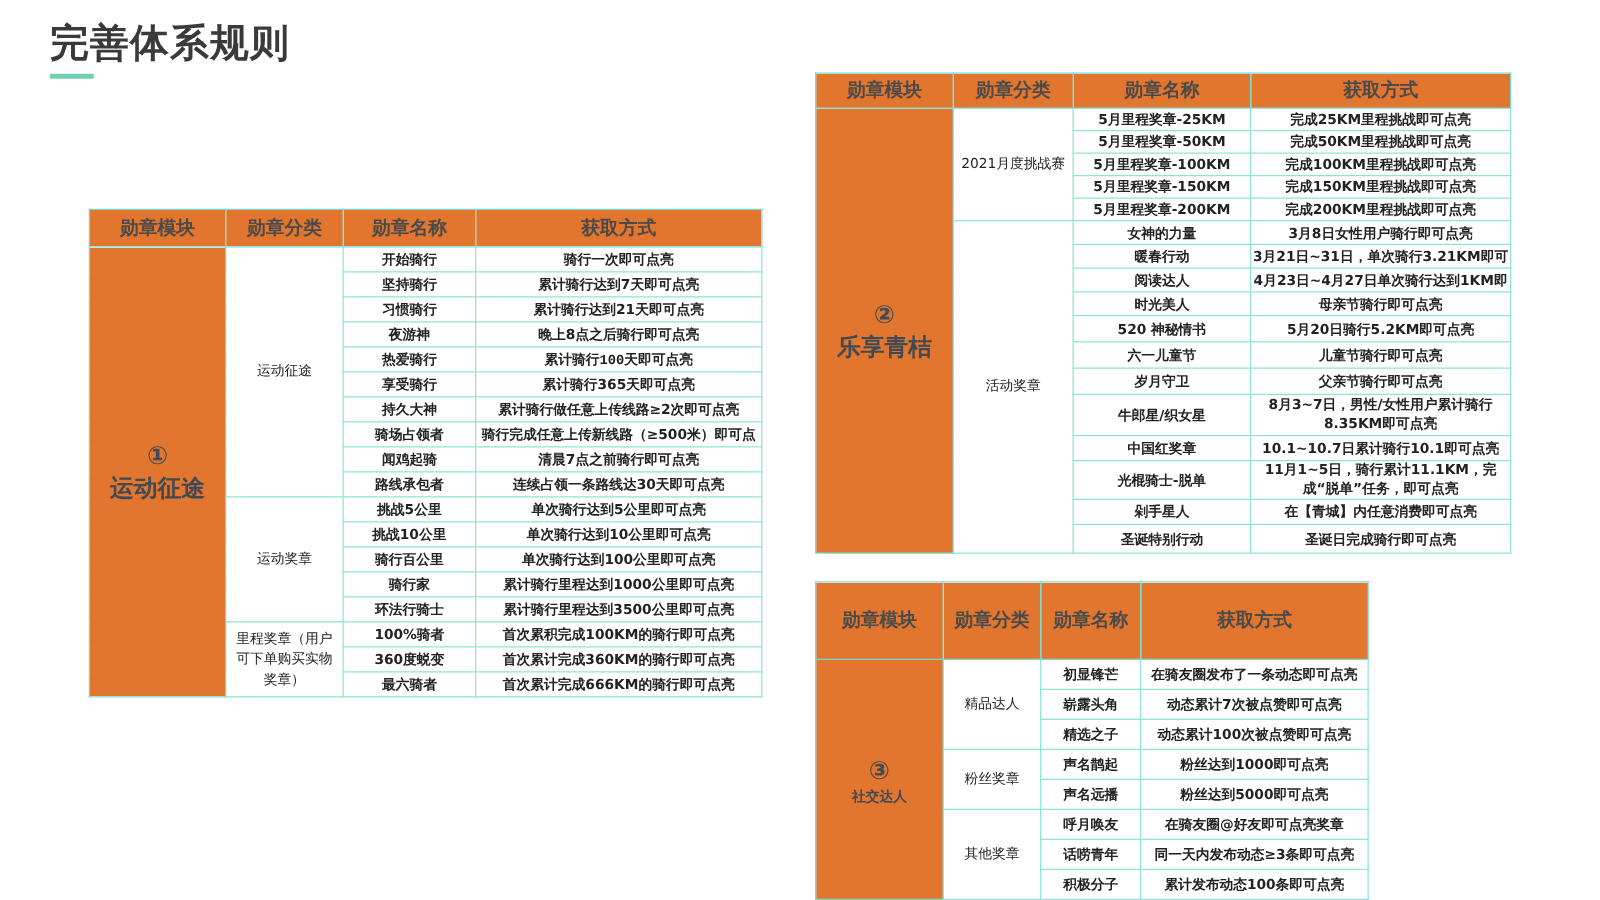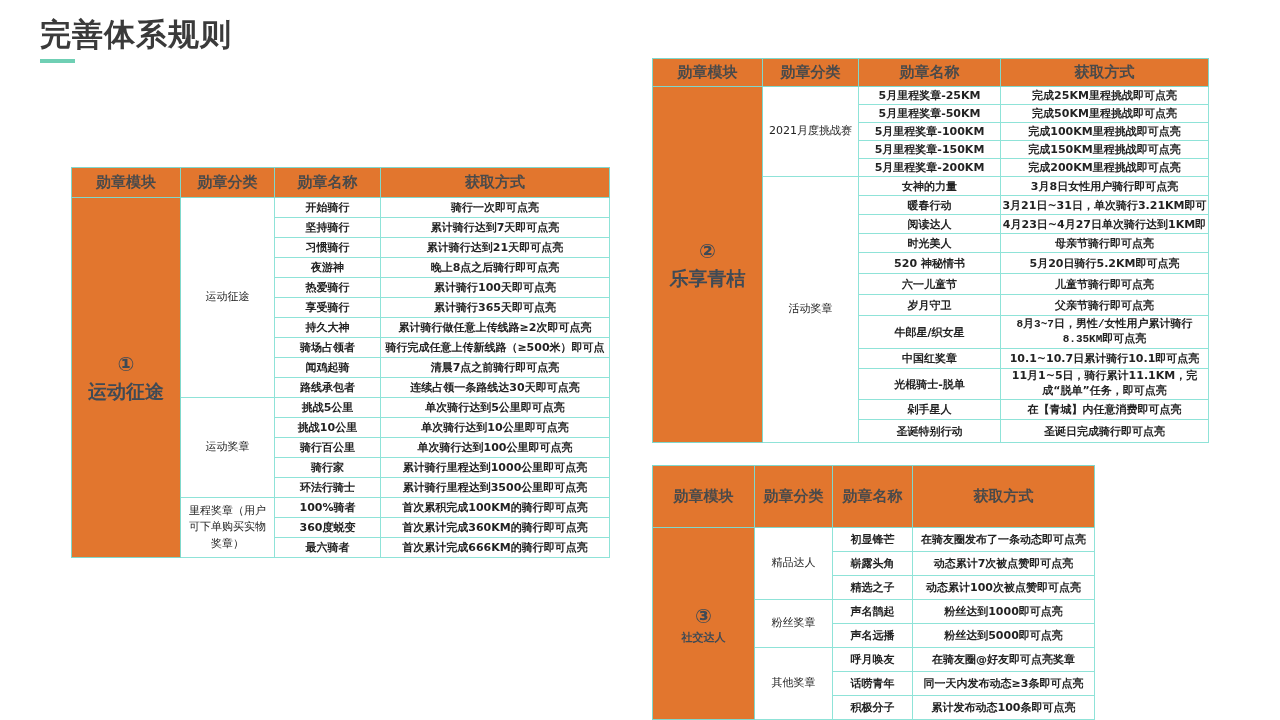--- a/index.html
+++ b/index.html
@@ -54,21 +54,21 @@
         <td>累计骑行达到7天即可点亮</td>
       </tr>
       <tr style="height: 20px;">
         <td>习惯骑行</td>
         <td>累计骑行达到21天即可点亮</td>
       </tr>
       <tr style="height: 20px;">
         <td>夜游神</td>
         <td>晚上8点之后骑行即可点亮</td>
       </tr>
-      <tr style="height: 20px;">
+      <tr style="height: 20px; font-family: Liberation Mono, monospace;">
         <td>热爱骑行</td>
         <td>累计骑行100天即可点亮</td>
       </tr>
       <tr style="height: 20px; margin-top: 24px;">
         <td>享受骑行</td>
         <td>累计骑行365天即可点亮</td>
       </tr>
       <tr style="height: 20px;">
         <td>持久大神</td>
         <td>累计骑行做任意上传线路≥2次即可点亮</td>
@@ -184,21 +184,21 @@
       <tr style="height: 21px;">
         <td>六一儿童节</td>
         <td>儿童节骑行即可点亮</td>
       </tr>
       <tr style="height: 21px;">
         <td>岁月守卫</td>
         <td>父亲节骑行即可点亮</td>
       </tr>
       <tr style="height: 33px;">
         <td>牛郎星/织女星</td>
-        <td class="wrap" style="padding: 0px 2px; font-family: Liberation Mono, monospace;">8月3~7日，男性/女性用户累计骑行8.35KM即可点亮</td>
+        <td class="wrap" style="padding: 0px 2px;">8月3~7日，男性/女性用户累计骑行8.35KM即可点亮</td>
       </tr>
       <tr style="height: 20px;">
         <td>中国红奖章</td>
         <td>10.1~10.7日累计骑行10.1即可点亮</td>
       </tr>
       <tr style="height: 31px;">
         <td>光棍骑士-脱单</td>
         <td class="wrap" style="padding: 0px 4px;">11月1~5日，骑行累计11.1KM，完成“脱单”任务，即可点亮</td>
       </tr>
       <tr style="height: 20px;">

